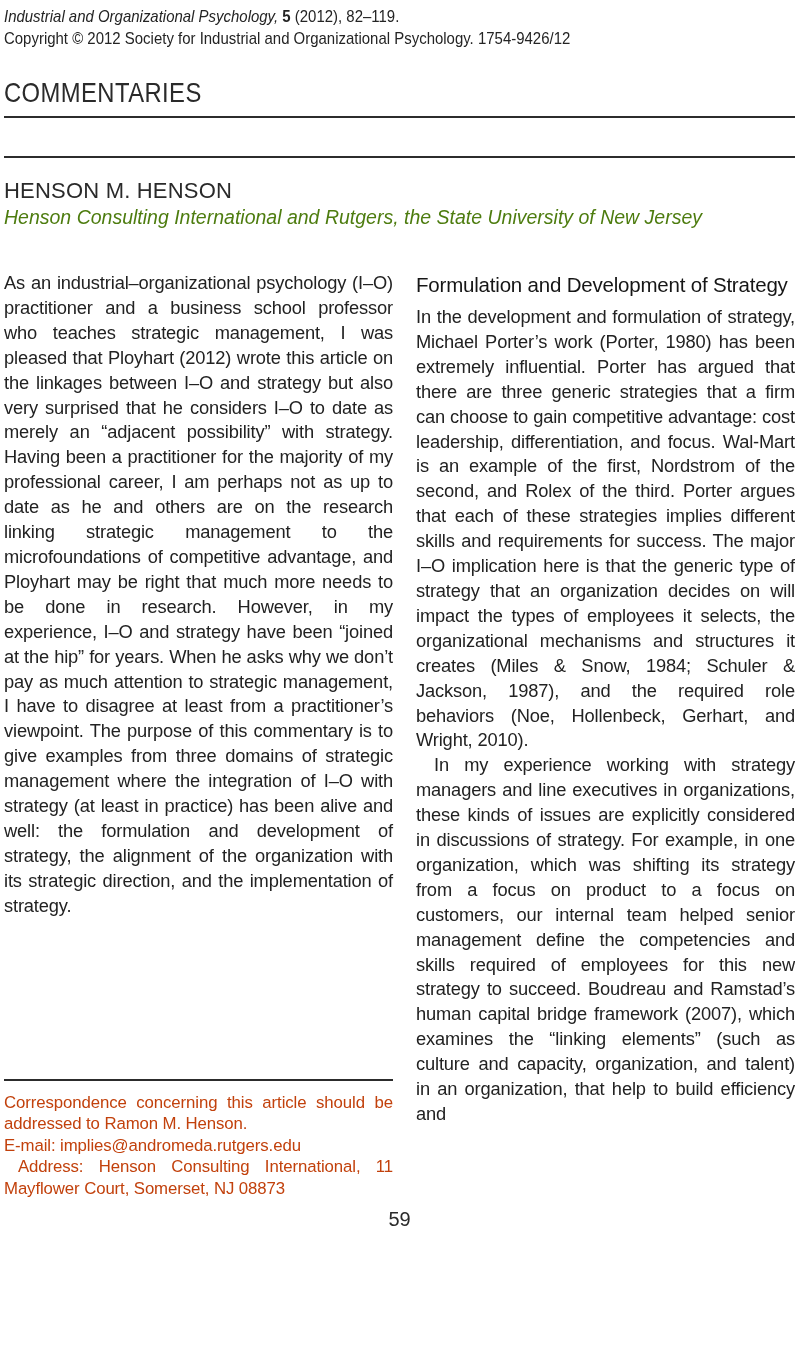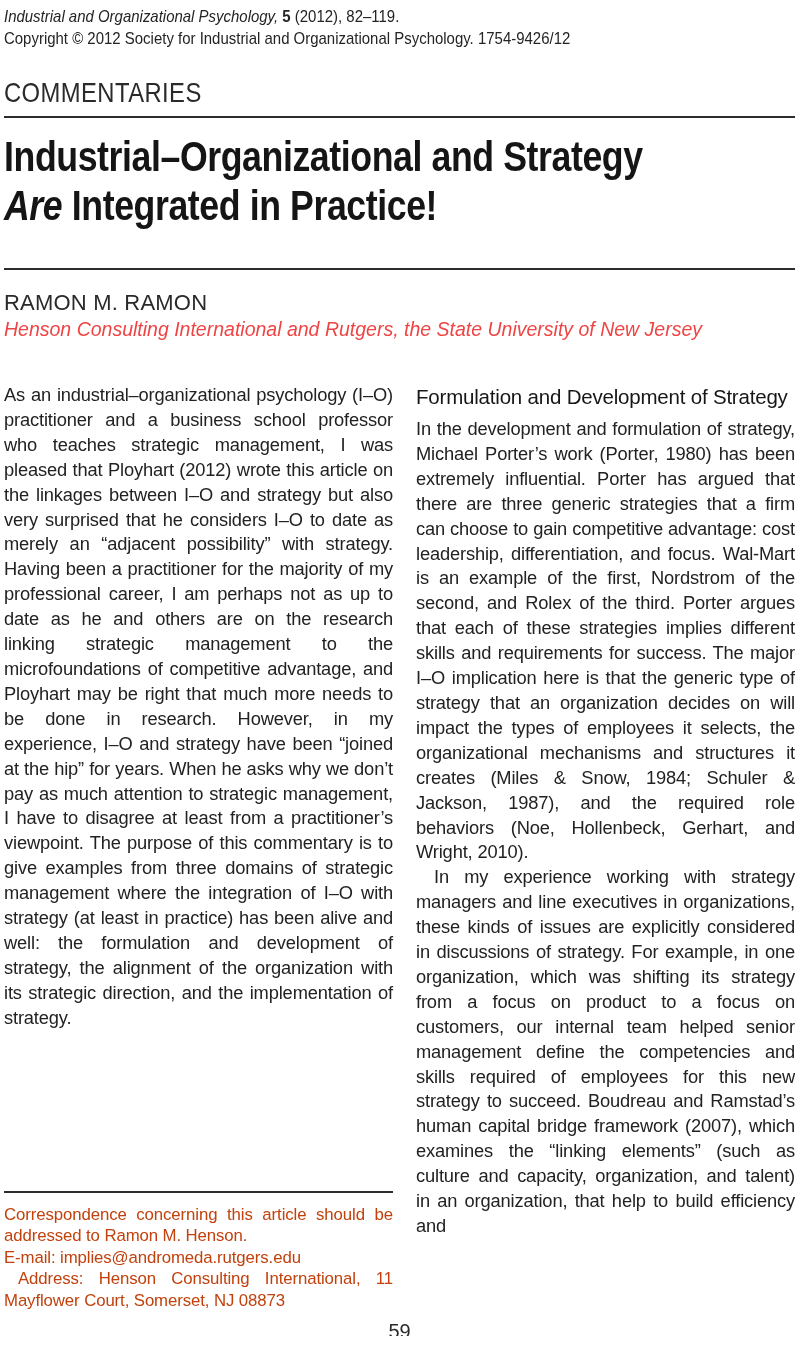--- a/index.html
+++ b/index.html
@@ -63,21 +63,21 @@
   .author-block { margin-top: 20px; }
   .author-name {
     font-size: 22px;
     line-height: 26px;
     color: #2a2a2a;
     letter-spacing: 0.2px;
   }
   .author-affil {
     font-size: 19.5px;
     line-height: 27px;
-    color: #ef4444;
+    color: #4d7c0f;
   }
   
   .body-cols {
     margin-top: 40px;
     display: flex;
     gap: 23px;
     height: 928px;
     overflow: hidden;
   }
   .col-left {
@@ -146,32 +146,25 @@
       <span class="b">5</span>
       <span>(2012), 82–119.</span>
     </div>
     <div class="jh">Copyright © 2012 Society for Industrial and Organizational Psychology. 1754-9426/12</div>
   </header>
 
   <div class="section-label">COMMENTARIES</div>
 
   <hr class="rule rule-top">
 
-  <h1 class="title">
-    <span class="title-inner">
-      <span>Industrial–Organizational and Strategy</span><br>
-      <span class="it">Are</span>
-      <span>Integrated in Practice!</span>
-    </span>
-  </h1>
 
   <hr class="rule rule-title">
 
   <div class="author-block">
-    <div class="author-name">RAMON M. RAMON</div>
+    <div class="author-name">HENSON M. HENSON</div>
     <div class="author-affil it">Henson Consulting International and Rutgers, the State University of New Jersey</div>
   </div>
 
   <div class="body-cols">
 
     <div class="col-left">
       <p class="body-par">As an industrial–organizational psychology (I–O) practitioner and a business school professor who teaches strategic management, I was pleased that Ployhart (2012) wrote this article on the linkages between I–O and strategy but also very surprised that he considers I–O to date as merely an “adjacent possibility” with strategy. Having been a practitioner for the majority of my professional career, I am perhaps not as up to date as he and others are on the research linking strategic management to the microfoundations of competitive advantage, and Ployhart may be right that much more needs to be done in research. However, in my experience, I–O and strategy have been “joined at the hip” for years. When he asks why we don’t pay as much attention to strategic management, I have to disagree at least from a practitioner’s viewpoint. The purpose of this commentary is to give examples from three domains of strategic management where the integration of I–O with strategy (at least in practice) has been alive and well: the formulation and development of strategy, the alignment of the organization with its strategic direction, and the implementation of strategy.</p>
 
       <div class="footnote">
         <hr class="fn-rule">

